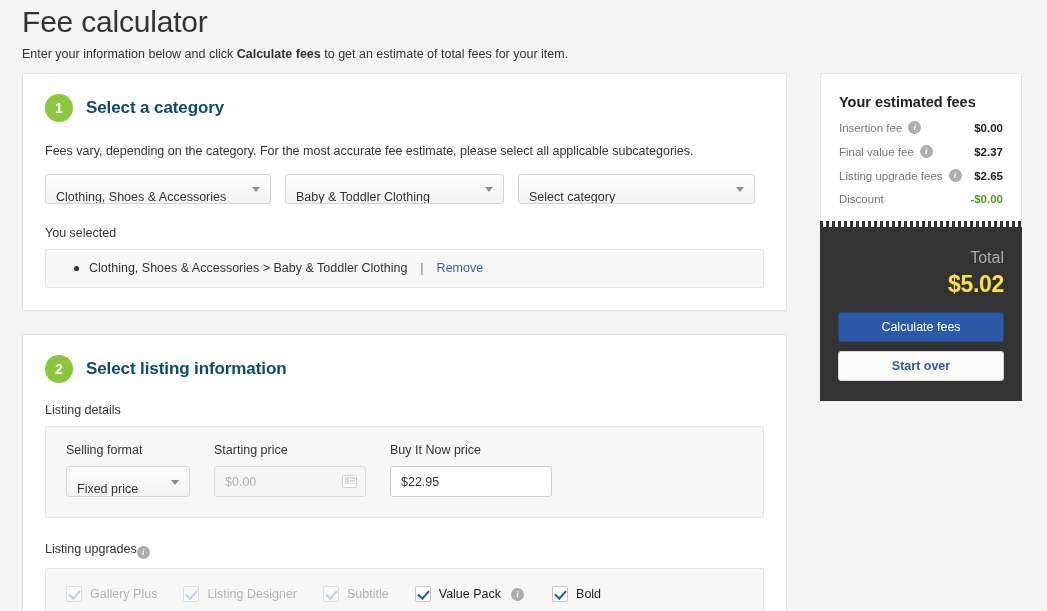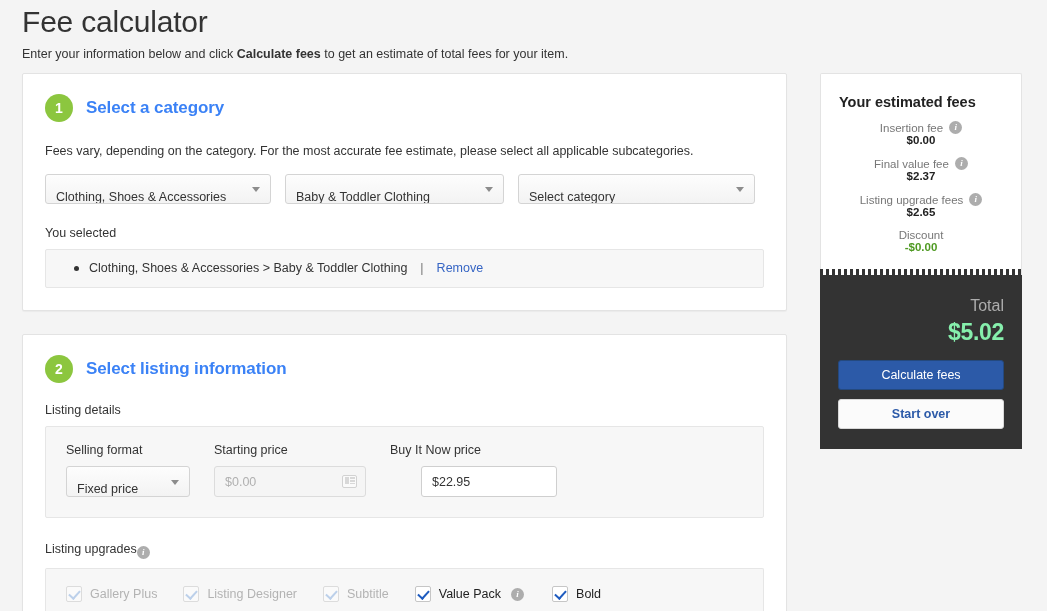--- a/index.html
+++ b/index.html
@@ -46,21 +46,21 @@
   
   .step-head { display: flex; align-items: center; gap: 13px; }
   .step-badge {
     width: 28px; height: 28px; border-radius: 50%;
     background: #8cc63f;
     color: #fff; font-size: 14px; font-weight: bold;
     display: flex; align-items: center; justify-content: center;
     flex: 0 0 28px;
   }
   .step-title {
-    font-size: 17px; font-weight: bold; color: #3b82f6;
+    font-size: 17px; font-weight: bold; color: #0c4a6e;
     letter-spacing: -0.1px;
   }
   .step-desc {
     font-size: 12.5px; color: #333; margin-top: 21px; line-height: 16px;
   }
 
   
   .select-row { display: flex; gap: 14px; margin-top: 15px; }
   .sel {
     position: relative;
@@ -127,21 +127,21 @@
     display: flex; align-items: center;
     padding: 0 10px;
   }
   .input.disabled {
     background: #f5f5f5; border-color: #dcdcdc; color: #b0b0b0;
   }
   .sel.small {
     height: 31px; width: 124px;
   }
   .f-start { width: 152px; position: relative; }
-  .f-buy { width: 136px; margin-left: 31px; }
+  .f-buy { width: 162px; }
   .inp-icon {
     position: absolute; right: 8px; top: 50%; margin-top: -7px;
     width: 15px; height: 13px;
     border: 1.6px solid #d2d2d2; border-radius: 2px;
     background: #fafafa;
   }
   .inp-icon:before {
     content: ""; position: absolute; left: 1.5px; top: 1.5px;
     width: 4px; height: 7px; background: #d8d8d8;
   }
@@ -198,21 +198,21 @@
   .fees-card {
     background: #fff;
     border: 1px solid #e3e3e3;
     border-bottom: none;
     border-radius: 2px 2px 0 0;
     padding: 20px 18px 22px 18px;
   }
   .fees-title { font-size: 14.5px; font-weight: bold; color: #222; }
   .fee-line {
     display: flex; align-items: center; justify-content: space-between;
-    font-size: 11.5px; margin-top: 11px; flex-direction: column;
+    font-size: 11.5px; margin-top: 11px;
   }
   .fee-line:first-of-type { margin-top: 18px; }
   .fee-name { color: #777; display: flex; align-items: center; gap: 6px; }
   .fee-val { font-weight: bold; color: #222; font-size: 11.5px; }
   .fee-val.green { color: #4f9a23; }
 
   .total-card {
     background: #333333;
     padding: 18px 18px 20px 18px;
     position: relative;
@@ -223,21 +223,21 @@
       repeating-linear-gradient(
         90deg,
         #333333 0px, #333333 3px,
         transparent 3px, transparent 6px
       );
   }
   .total-label {
     color: #adadad; font-size: 16px; text-align: right; margin-top: 4px;
   }
   .total-amt {
-    color: #86efac; font-size: 23px; font-weight: bold;
+    color: #fde047; font-size: 23px; font-weight: bold;
     text-align: right; margin-top: 4px; letter-spacing: -0.3px;
   }
   .btn {
     display: block; width: 100%; margin-top: 14px;
     height: 30px; border-radius: 3px;
     font-size: 12.5px;
     display: flex; align-items: center; justify-content: center;
     cursor: pointer; border: 1px solid transparent;
   }
   .btn-primary {

